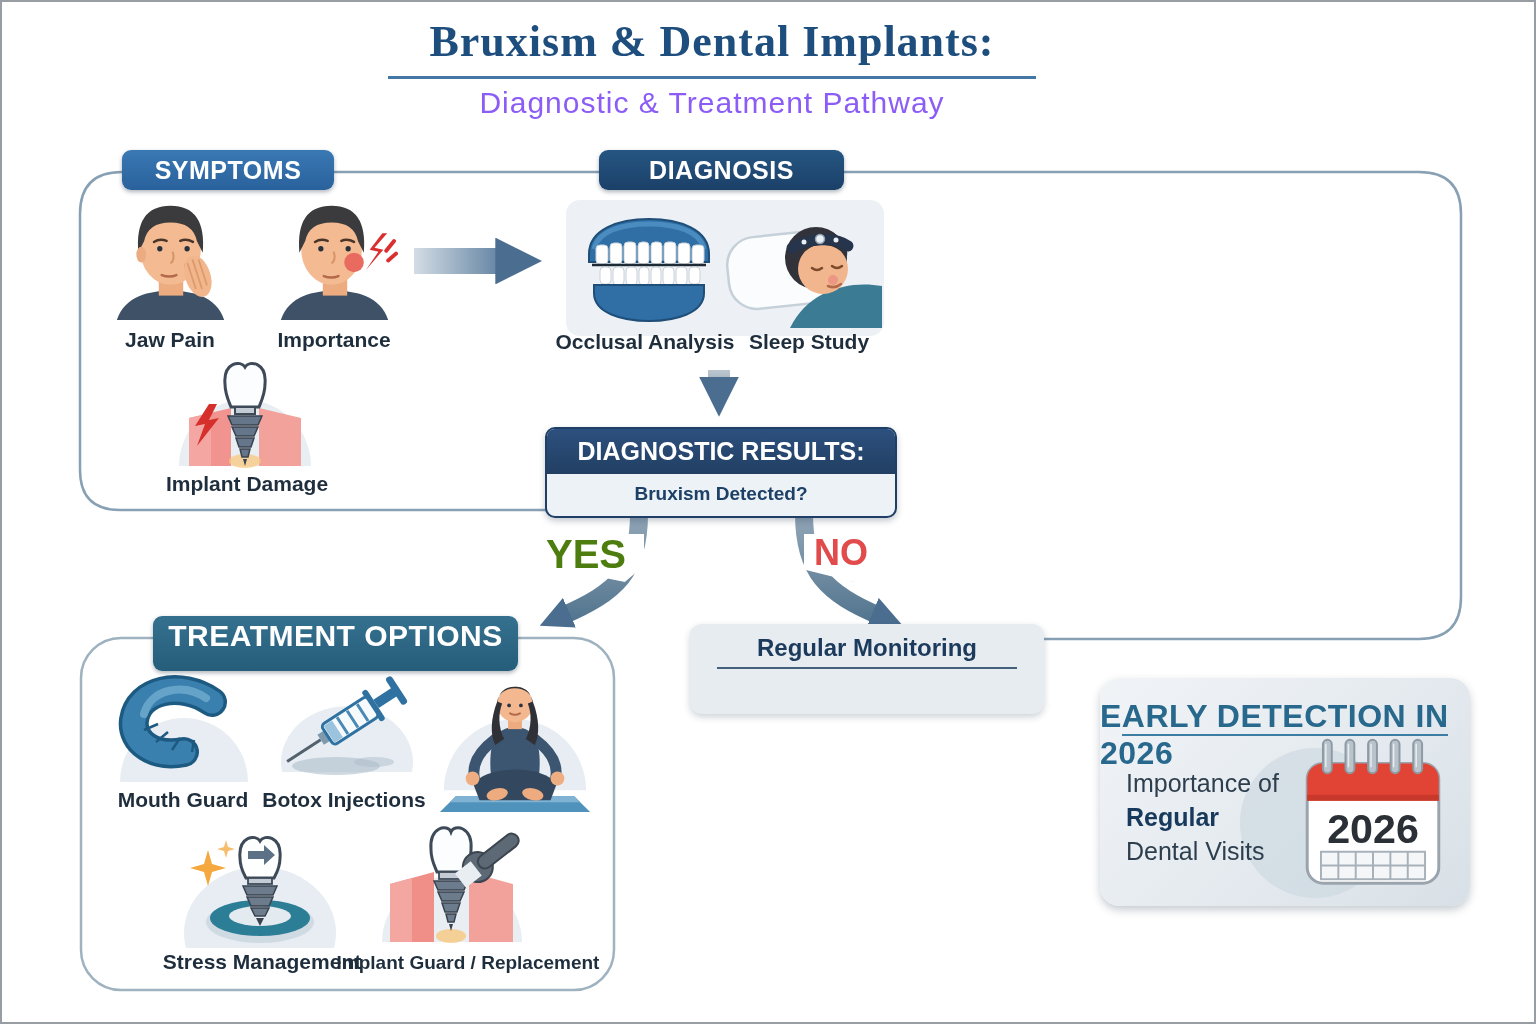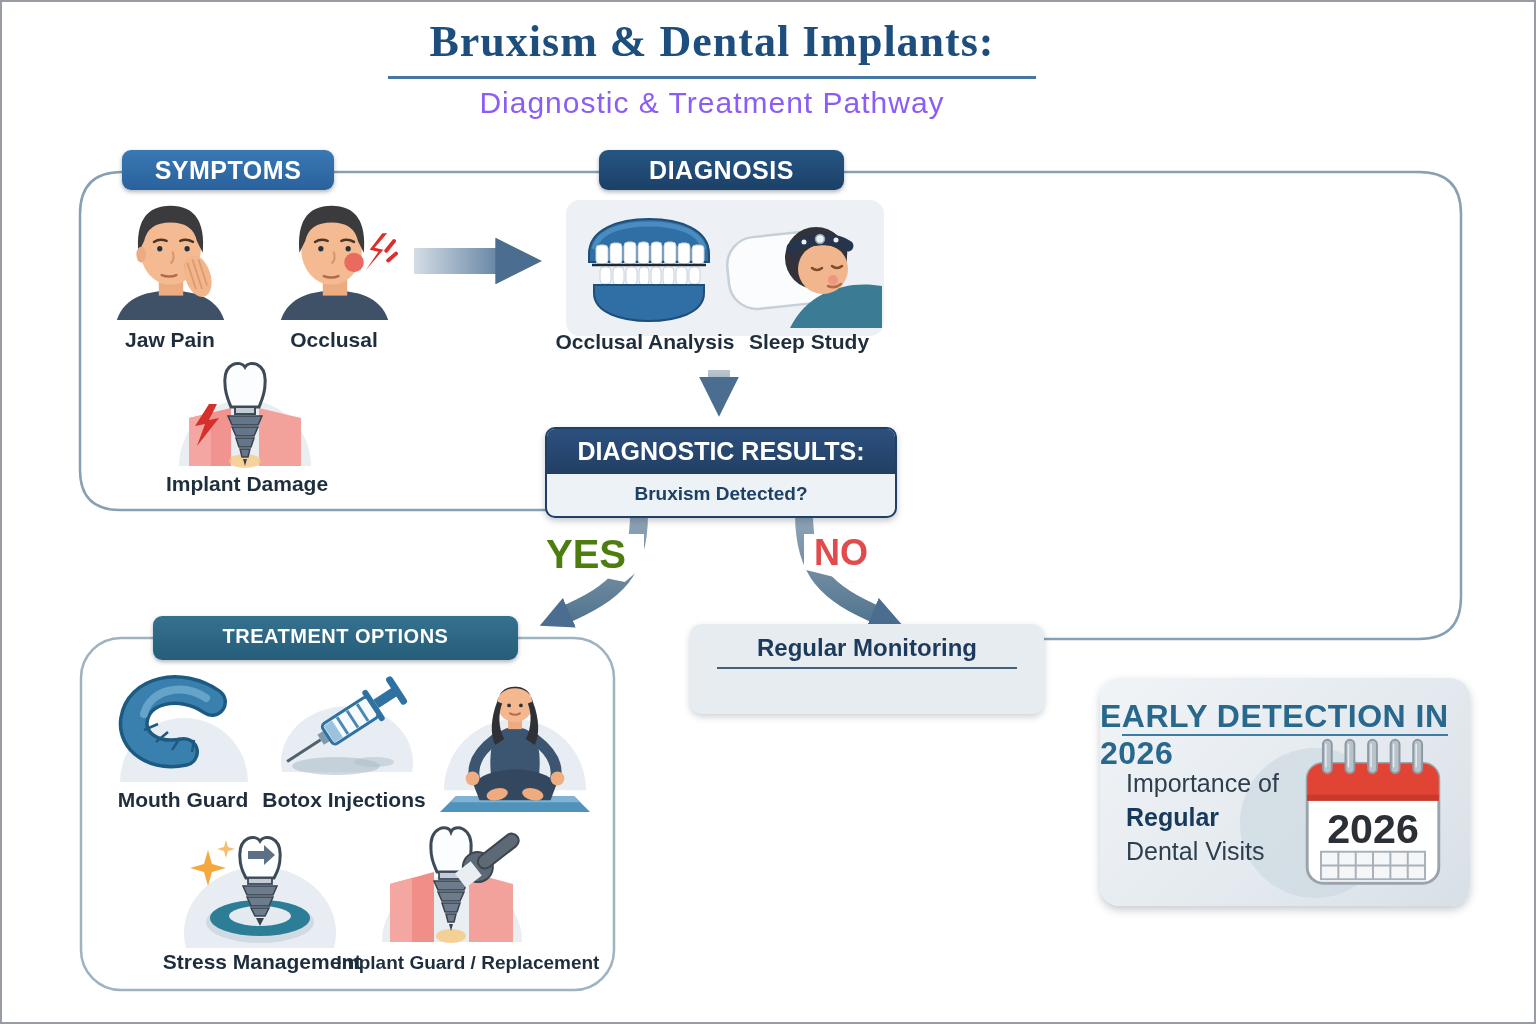--- a/index.html
+++ b/index.html
@@ -14,22 +14,22 @@
   .title-underline{left:386px;top:74px;width:648px;height:3px;background:#4477a6;}
   .subtitle{left:240px;top:84px;width:940px;text-align:center;
       font-size:30px;color:#8b5cf6;letter-spacing:1px;}
   
   .band{color:#ffffff;font-weight:bold;text-align:center;border-radius:9px;
         box-shadow:0 2px 4px rgba(20,40,60,.35);letter-spacing:.5px;z-index:5;}
   .band-symptoms{left:120px;top:148px;width:212px;height:40px;line-height:40px;
         font-size:25px;background:linear-gradient(180deg,#3a79b4,#29619c);}
   .band-diagnosis{left:597px;top:148px;width:245px;height:40px;line-height:40px;
         font-size:25px;background:linear-gradient(180deg,#265683,#1b4068);}
-  .band-treatment{left:151px;top:614px;width:365px;height:44px;line-height:40px;
-        font-size:20px;background:linear-gradient(180deg,#35718f,#255d7a);border-radius:9px;}
+  .band-treatment{left:151px;top:614px;width:365px;height:55px;line-height:40px;
+        font-size:30px;background:linear-gradient(180deg,#35718f,#255d7a);border-radius:9px;}
   
   .diagnosis-panel{left:564px;top:198px;width:318px;height:136px;
         background:#edf1f5;border-radius:14px;z-index:1;}
   .results-box{left:543px;top:425px;width:348px;height:87px;border:2px solid #1f3f66;
         border-radius:10px;overflow:hidden;z-index:5;background:#edf2f7;
         box-shadow:0 3px 6px rgba(20,40,60,.25);}
   .results-header{height:45px;line-height:45px;text-align:center;color:#fff;
         font-weight:bold;font-size:25px;background:linear-gradient(180deg,#2c507e,#223f63);
         background:linear-gradient(180deg,#2c507e,#223f63);}
   .results-question{height:42px;line-height:40px;text-align:center;color:#1d4066;
@@ -132,21 +132,21 @@
     <path d="M31,56 Q27,8 64,8 Q101,8 97,56 L91,44 Q87,25 64,25 Q41,25 37,44 Z" fill="#3b3b3e"></path>
     <path d="M47,45 q6,-4 13,-1 M74,44 q6,-3 13,1" stroke="#4a3628" stroke-width="2.5" fill="none" stroke-linecap="round"></path>
     <circle cx="53" cy="52" r="2.7" fill="#27313c"></circle>
       <circle cx="81" cy="52" r="2.7" fill="#27313c"></circle>
     <path d="M66,55 q3,8 -2,12" stroke="#d69468" stroke-width="2" fill="none"></path>
     <path d="M56,80 q8,3 15,0" stroke="#b26a4a" stroke-width="2.5" fill="none" stroke-linecap="round"></path>
     <circle cx="87" cy="66" r="10" fill="#e96a5f"></circle>
     <path d="M116,36 L103,53 L112,55 L99,74 L117,53 L108,51 L121,36 Z" fill="#d92f2f"></path>
     <path d="M128,44 L120,54 M122,64 L130,57" stroke="#d92f2f" stroke-width="4" fill="none" stroke-linecap="round"></path>
   </svg>
-  <div class="abs ilabel" style="left:332px;top:326px;">Occlusal</div>
+  <div class="abs ilabel" style="left:332px;top:326px;">Importance</div>
 
   <svg class="abs icon" style="left:163px;top:352px;" width="160" height="118" viewBox="0 0 160 118">
     <path d="M14,112 A66,66 0 1 1 146,112 Z" fill="#e9eef3"></path>
     <path d="M24,64 L66,54 L66,112 L24,112 Z" fill="#f19490"></path>
     <path d="M24,64 L46,59 L46,112 L24,112 Z" fill="#f4a7a2"></path>
     <path d="M94,54 L136,64 L136,112 L94,112 Z" fill="#f3a19b"></path>
     <ellipse cx="80" cy="107" rx="16" ry="7" fill="#f8c87e" opacity=".75"></ellipse>
     <path d="M60,30 C58,8 76,6 80,13 C84,6 102,8 100,30 C100,40 96,48 94,53 L66,53 C64,48 60,40 60,30 Z" fill="#fbfdfe" stroke="#3e4a58" stroke-width="3"></path>
     <rect x="70" y="53" width="20" height="7" fill="#c3ccd5" stroke="#3e4a58" stroke-width="2"></rect>
     <path d="M63,62 H97 L93,71 H67 Z M67,73 H93 L89,82 H71 Z M71,84 H89 L86,93 H74 Z M75,95 H85 L83,103 H77 Z" fill="#66768a" stroke="#39434f" stroke-width="1.5"></path>

